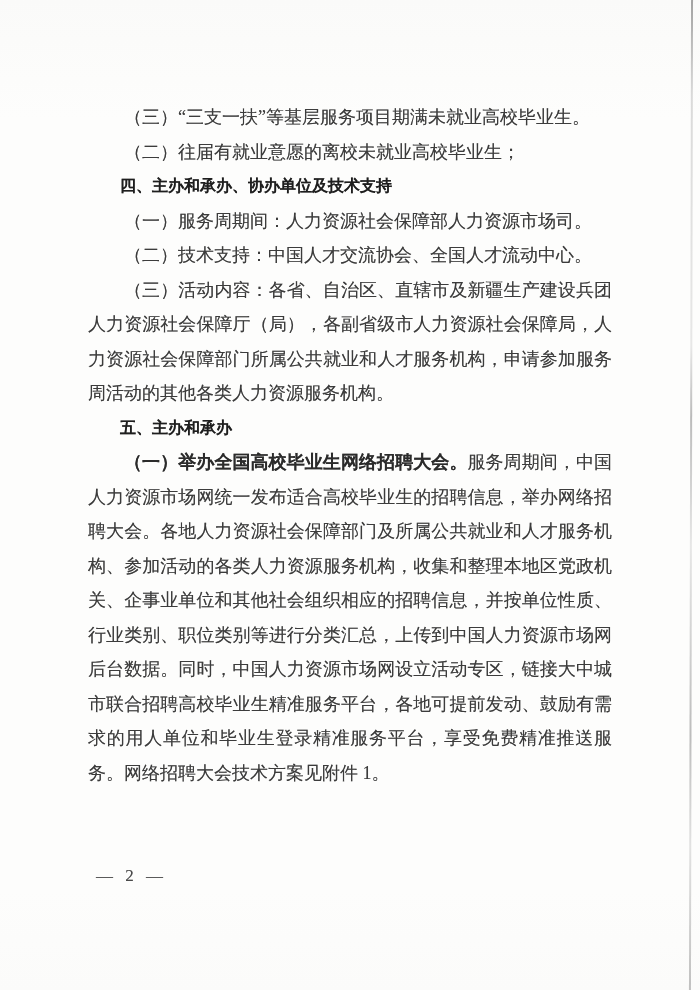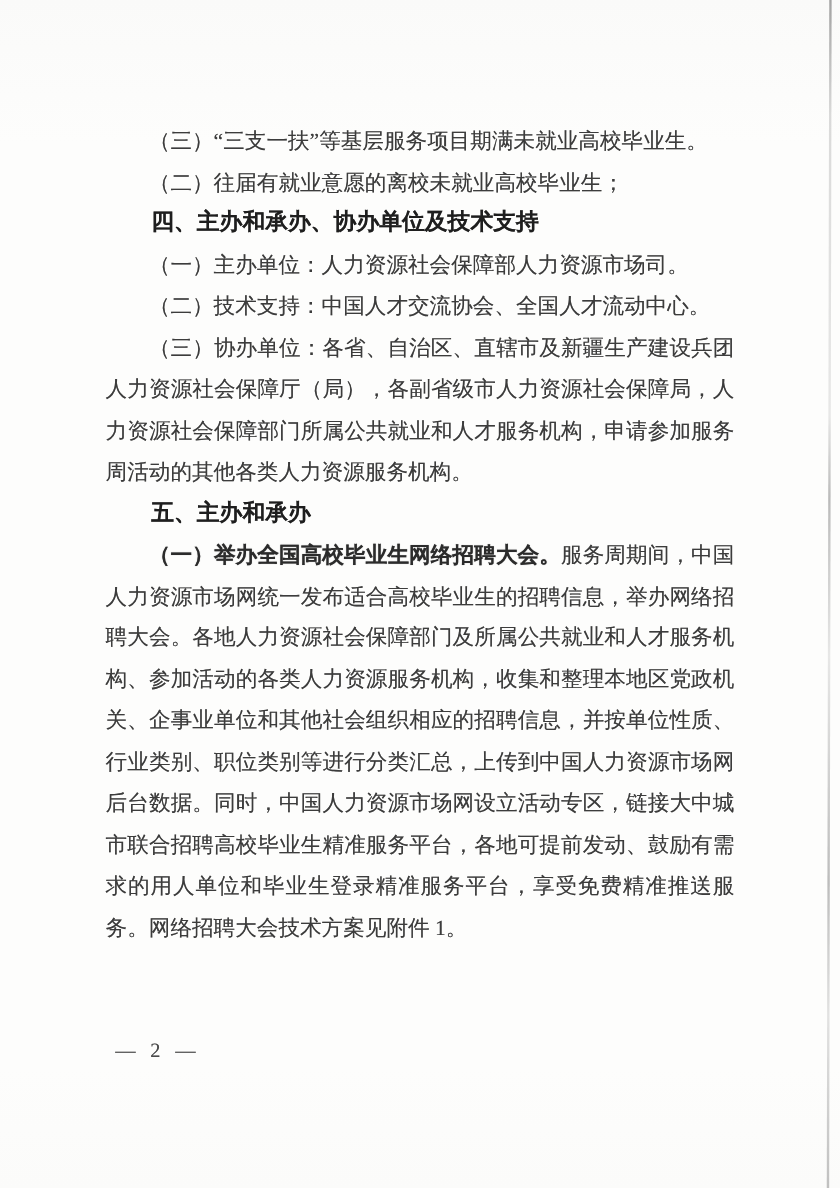--- a/index.html
+++ b/index.html
@@ -38,21 +38,21 @@
     text-justify: inter-character;
     font-size: 18px;
     line-height: 34.5px;
     color: var(--ink);
     text-shadow: 0 0 0.5px rgba(70,70,70,0.55);
     word-break: break-all;
   }
   .content p.heading {
     font-family: "Liberation Sans", "DejaVu Sans", sans-serif;
     font-weight: bold;
-    font-size: 19px;
+    font-size: 16px;
     color: var(--heading-ink);
     text-shadow: 0 0 0.4px rgba(20,20,20,0.6);
     text-align: left;
   }
   .content p b {
     font-weight: bold;
     color: #2b2b2b;
     text-shadow: 0 0 0.6px rgba(35,35,35,0.65);
     margin-top: 28px;
   }
@@ -87,21 +87,21 @@
   }
 </style>
 </head>
 <body>
 
 <div class="page">
   <div class="content">
       <p class="body">（三）“三支一扶”等基层服务项目期满未就业高校毕业生。</p>
       <p class="body">（二）往届有就业意愿的离校未就业高校毕业生；</p>
       <p class="heading">四、主办和承办、协办单位及技术支持</p>
-      <p class="body">（一）主办单位：人力资源社会保障部人力资源市场司。</p>
+      <p class="body">（一）服务周期间：人力资源社会保障部人力资源市场司。</p>
       <p class="body">（二）技术支持：中国人才交流协会、全国人才流动中心。</p>
-      <p class="body">（三）协办单位：各省、自治区、直辖市及新疆生产建设兵团人力资源社会保障厅（局），各副省级市人力资源社会保障局，人力资源社会保障部门所属公共就业和人才服务机构，申请参加服务周活动的其他各类人力资源服务机构。</p>
+      <p class="body">（三）活动内容：各省、自治区、直辖市及新疆生产建设兵团人力资源社会保障厅（局），各副省级市人力资源社会保障局，人力资源社会保障部门所属公共就业和人才服务机构，申请参加服务周活动的其他各类人力资源服务机构。</p>
       <p class="heading">五、主办和承办</p>
       <p class="body"><b>（一）举办全国高校毕业生网络招聘大会。</b>服务周期间，中国人力资源市场网统一发布适合高校毕业生的招聘信息，举办网络招聘大会。各地人力资源社会保障部门及所属公共就业和人才服务机构、参加活动的各类人力资源服务机构，收集和整理本地区党政机关、企事业单位和其他社会组织相应的招聘信息，并按单位性质、行业类别、职位类别等进行分类汇总，上传到中国人力资源市场网后台数据。同时，中国人力资源市场网设立活动专区，链接大中城市联合招聘高校毕业生精准服务平台，各地可提前发动、鼓励有需求的用人单位和毕业生登录精准服务平台，享受免费精准推送服务。网络招聘大会技术方案见附件 1。</p>
     </div>
   <div class="footer">— 2 —</div>
   <div class="scan-line"></div>
 </div>
 
 </body></html>

